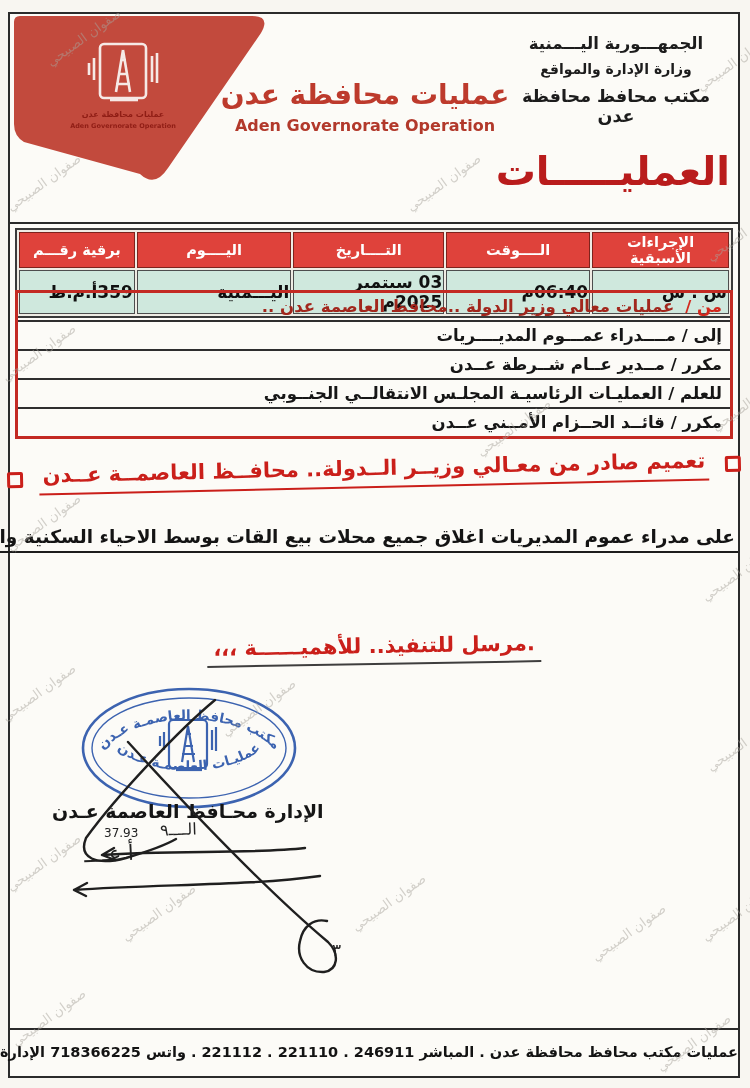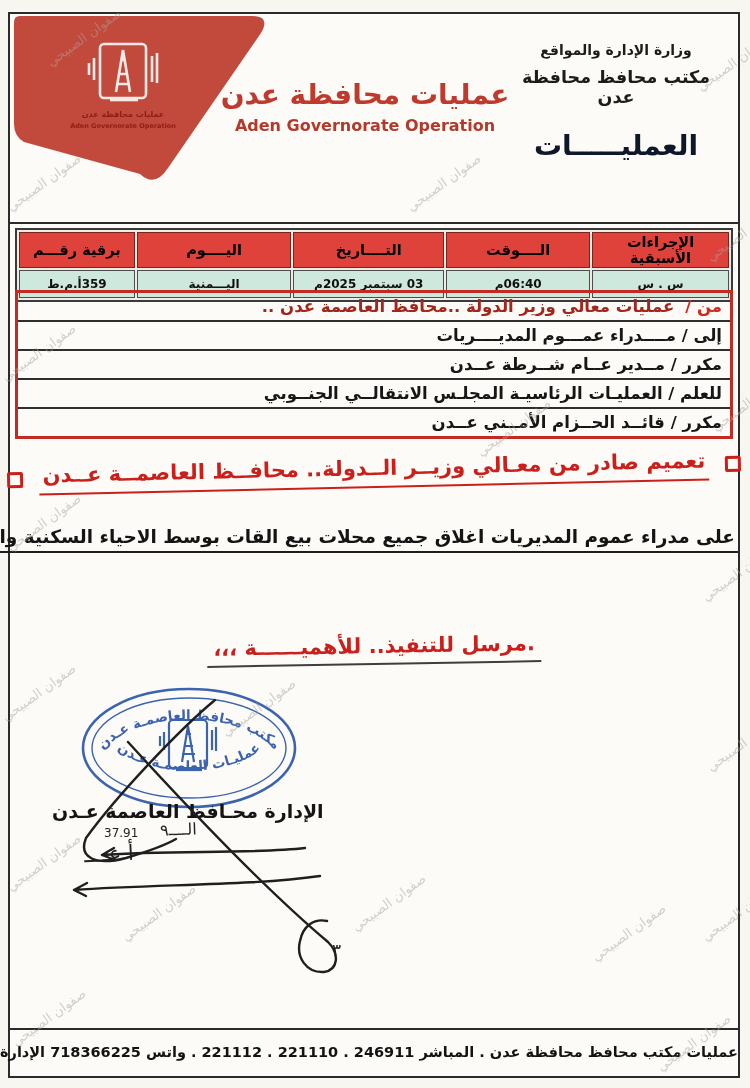--- a/index.html
+++ b/index.html
@@ -14,27 +14,27 @@
   
   .header{position:absolute;top:0;left:0;right:0;height:208px;border-bottom:2px solid #2b2b2b;}
   .pennant{position:absolute;left:2px;top:2px;}
   .center-head{position:absolute;left:200px;top:64px;width:310px;text-align:center;direction:rtl;}
   .org-ar{font-size:28px;font-weight:bold;color:#bd3a2c;letter-spacing:.5px;}
   .org-en{font-size:16px;font-weight:bold;color:#b2392b;direction:ltr;margin-top:5px;}
   .right-head{position:absolute;right:8px;top:20px;width:228px;text-align:center;direction:rtl;color:#1c1c1c;}
   .rep{font-size:16.5px;font-weight:bold;}
   .min{font-size:14px;font-weight:bold;margin-top:8px;}
   .off{font-size:17.5px;font-weight:bold;margin-top:9px;}
-  .dept{font-size:28px;font-weight:bold;color:#0f172a;margin-top:22px;letter-spacing:1px;}
+  .dept{font-size:40px;font-weight:bold;color:#b91c1c;margin-top:22px;letter-spacing:1px;}
 
   
   .meta-table{position:absolute;top:214px;left:5px;width:718px;border-collapse:separate;border-spacing:2px;
               background:#efece4;border:2px solid #3a3a3a;direction:rtl;table-layout:fixed;}
-  .meta-table th{background:#df423b;color:#000000;font-size:14.5px;font-weight:bold;height:23px;border:1px solid #7e231c;}
-  .meta-table td{background:#cfe8dd;color:#101010;font-size:12px;font-weight:bold;height:24px;border:1px solid #4d4d4d;text-align:center;}
+  .meta-table th{background:#df423b;color:#ffffff;font-size:14.5px;font-weight:bold;height:23px;border:1px solid #7e231c;}
+  .meta-table td{background:#cfe8dd;color:#101010;font-size:17px;font-weight:bold;height:24px;border:1px solid #4d4d4d;text-align:right;}
 
   
   .addr{position:absolute;top:276px;left:5px;width:712px;border:3px solid #c32a23;direction:rtl;}
   .addr-row{height:27px;line-height:27px;padding-right:8px;font-size:16.5px;font-weight:bold;color:#161616;
             border-bottom:2px solid #2e2e2e;white-space:nowrap;overflow:hidden;}
   .addr-row:last-child{border-bottom:none;}
   .addr-label-red{color:#d3281d;margin-left:5px;}
   .addr-text-red{color:#a2261c;}
 
   
@@ -114,20 +114,21 @@
         <text x="111" y="101" font-size="8" fill="#8f1d15" font-weight="bold" text-anchor="middle">عمليات محافظة عدن</text>
         <text x="111" y="112" font-size="6.5" fill="#8f1d15" font-weight="bold" text-anchor="middle">Aden Governorate Operation</text>
       </svg>
 
       <div class="center-head">
         <div class="org-ar">عمليات محافظة عدن</div>
         <div class="org-en">Aden Governorate Operation</div>
       </div>
 
       <div class="right-head">
+        <div class="rep">الجمهـــورية اليـــمنية</div>
         <div class="min">وزارة الإدارة والمواقع</div>
         <div class="off">مكتب محافظ محافظة عدن</div>
         <div class="dept">العمليـــــات</div>
       </div>
     </div>
 
     <table class="meta-table">
       <colgroup>
         <col style="width:19.5%">
           <col style="width:20.5%">
@@ -195,21 +196,21 @@
         <rect x="93" y="42" width="38" height="48" rx="4"></rect>
         <path d="M112,48 L106,84 M112,48 L118,84 M108,68 h9 M106,76 h13 M110,56 h5"></path>
         <path d="M88,54 v18 M84,58 v10"></path>
         <path d="M136,52 v20 M140,49 v24"></path>
         <path d="M100,92 h26"></path>
       </g>
     </svg>
 
     <div class="sig-caption">الإدارة محـافظ العاصمة عـدن</div>
     <span class="hand hn1">الــــ٩</span>
-    <span class="hand hn2">37.91</span>
+    <span class="hand hn2">37.93</span>
     <span class="hand hn3">أ عــــ</span>
     <span class="hand hn4">٣</span>
 
     <svg class="sig-svg" width="360" height="330" viewBox="0 0 360 330">
       <g fill="none" stroke="#1f1f1f" stroke-width="2.4" stroke-linecap="round">
         <path d="M175,26 C140,55 78,120 46,164 C38,184 56,192 86,184 C106,178 124,172 136,165"></path>
         <path d="M88,68 C140,125 225,215 288,268 C300,280 298,296 284,298 C266,299 256,283 260,267 C263,252 274,244 287,247"></path>
         <path d="M265,174 C215,180 130,176 62,181 M62,181 l12,-7 M62,181 l13,5"></path>
         <path d="M280,202 C210,212 115,210 34,216 M34,216 l13,-7 M34,216 l12,6"></path>
       </g>

